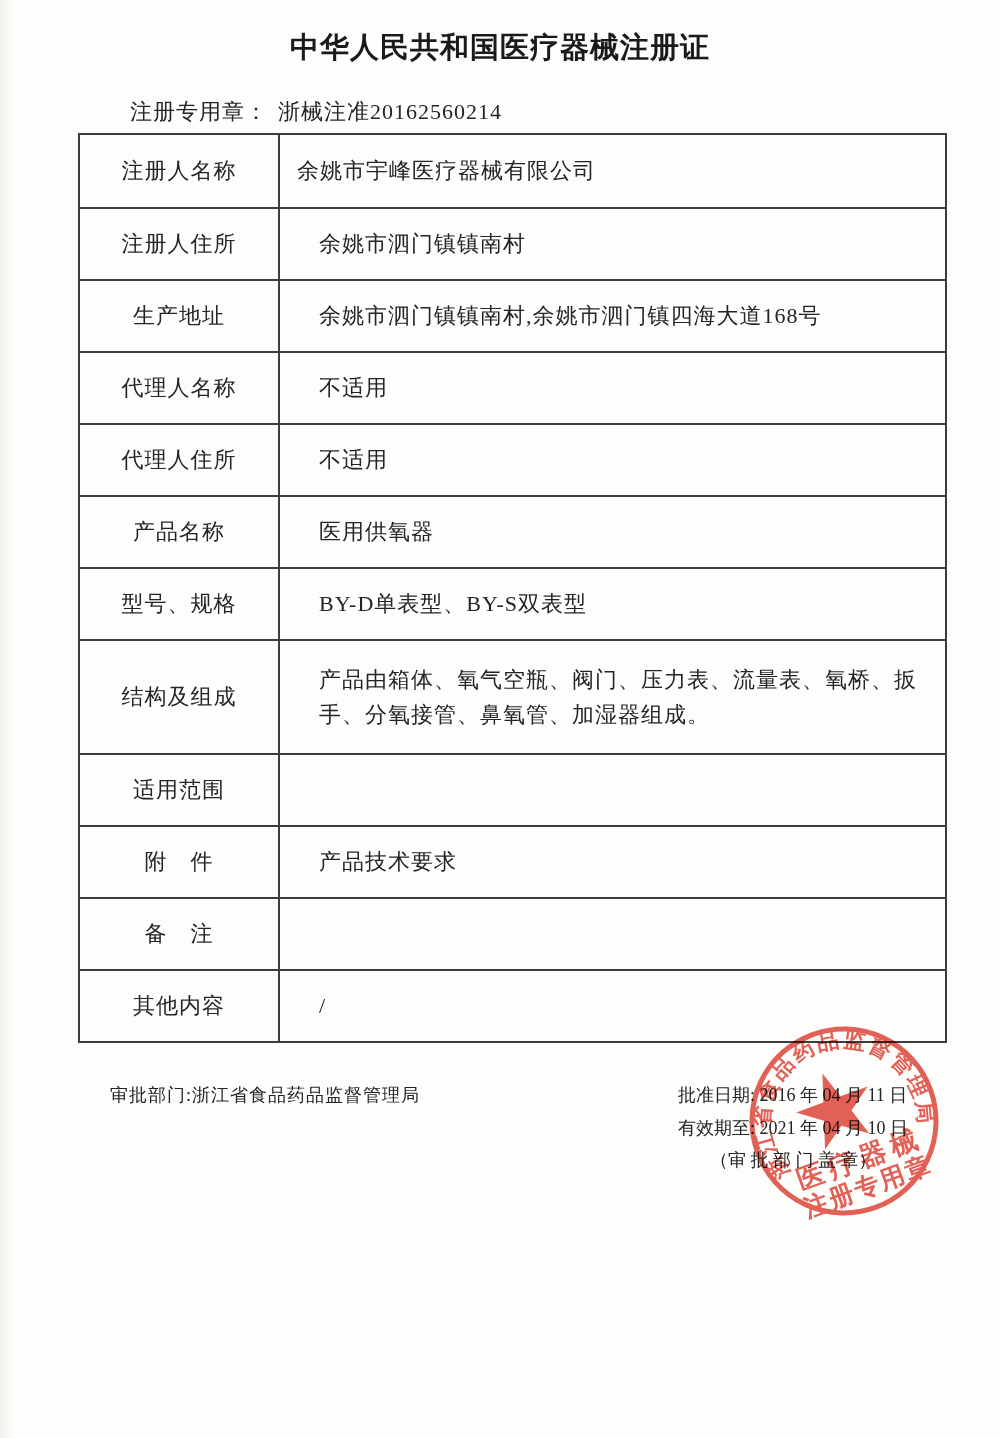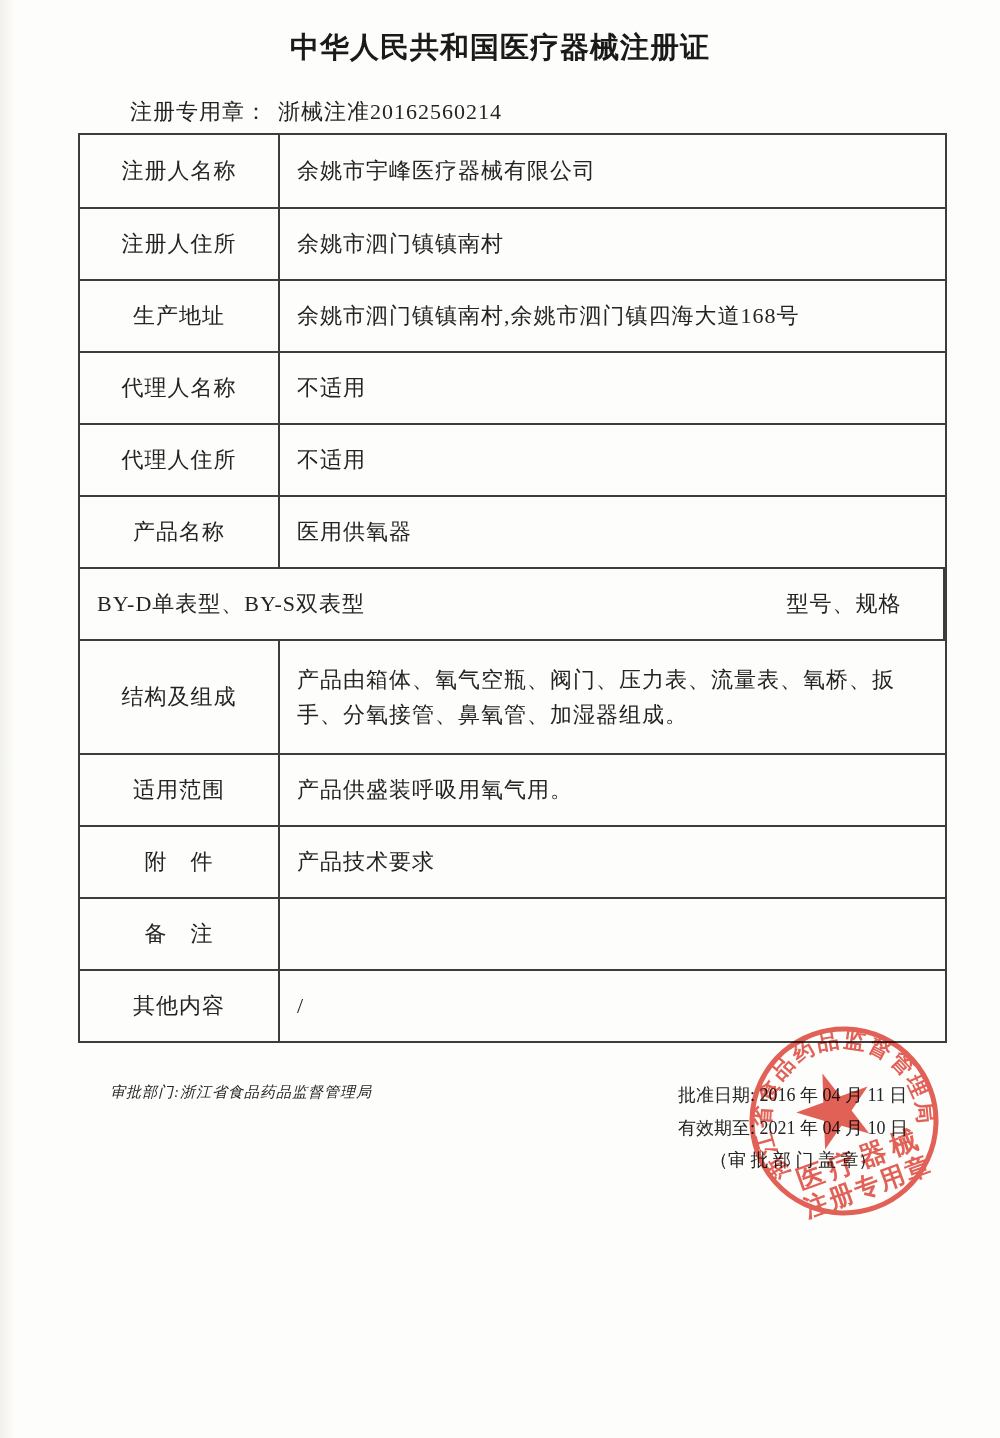--- a/index.html
+++ b/index.html
@@ -23,38 +23,38 @@
     font-size:22px;letter-spacing:1px;color:#242424;white-space:nowrap;
   }
   .reg-line .reg-value{margin-left:10px;}
 
   .cert-table{
     position:absolute;top:133px;left:78px;width:869px;
     border:2px solid #3d3d3d;box-sizing:border-box;
     background:transparent;
   }
   .trow{display:flex;min-height:72px;box-sizing:border-box;}
-  .trow + .trow{border-top:2px solid #3d3d3d;}
+  .trow + .trow{border-top:2px solid #3d3d3d;gap:22px;}
   .trow.tall{min-height:114px;}
   .tcell{box-sizing:border-box;display:flex;align-items:center;}
   .tcell.label{
     width:200px;min-width:200px;justify-content:center;text-align:left;
     border-right:2px solid #3d3d3d;
     font-size:22px;color:#242424;letter-spacing:1px;padding:4px 6px;
   }
   .tcell.value{
     flex:1;justify-content:flex-start;text-align:left;
     font-size:22px;color:#242424;line-height:1.6;letter-spacing:1px;
     padding:8px 18px 8px 17px;
     font-family:Liberation Serif, serif;
   }
 
   .footer-dept{
     position:absolute;top:1083px;left:110px;
-    font-size:15px;letter-spacing:1px;color:#242424;white-space:pre;font-style:italic;
+    font-size:18px;letter-spacing:1px;color:#242424;white-space:pre;
   }
   .footer-date-1{position:absolute;top:1083px;left:678px;font-size:18px;color:#242424;white-space:pre;}
   .footer-date-2{position:absolute;top:1116px;left:678px;font-size:18px;color:#242424;white-space:pre;}
   .footer-seal-note{
     position:absolute;top:1148px;left:710px;width:236px;text-align:left;
     font-size:18px;color:#242424;white-space:pre;
   }
 
   .stamp{
     position:absolute;top:1001px;left:724px;width:240px;height:240px;
@@ -93,30 +93,29 @@
     </div>
     <div class="trow">
       <div class="tcell label">代理人住所</div>
       <div class="tcell value">不适用</div>
     </div>
     <div class="trow">
       <div class="tcell label">产品名称</div>
       <div class="tcell value">医用供氧器</div>
     </div>
     <div class="trow">
+      <div class="tcell label">型号、规格</div>
       <div class="tcell value">BY-D单表型、BY-S双表型</div>
-      <div class="tcell label">型号、规格</div>
     </div>
     <div class="trow tall">
       <div class="tcell label">结构及组成</div>
       <div class="tcell value">产品由箱体、氧气空瓶、阀门、压力表、流量表、氧桥、扳手、分氧接管、鼻氧管、加湿器组成。</div>
     </div>
     <div class="trow">
       <div class="tcell label">适用范围</div>
-      <div class="tcell value">产品供盛装呼吸用氧气用。</div>
     </div>
     <div class="trow">
       <div class="tcell label">附　件</div>
       <div class="tcell value">产品技术要求</div>
     </div>
     <div class="trow">
       <div class="tcell label">备　注</div>
       <div class="tcell value"></div>
     </div>
     <div class="trow">

